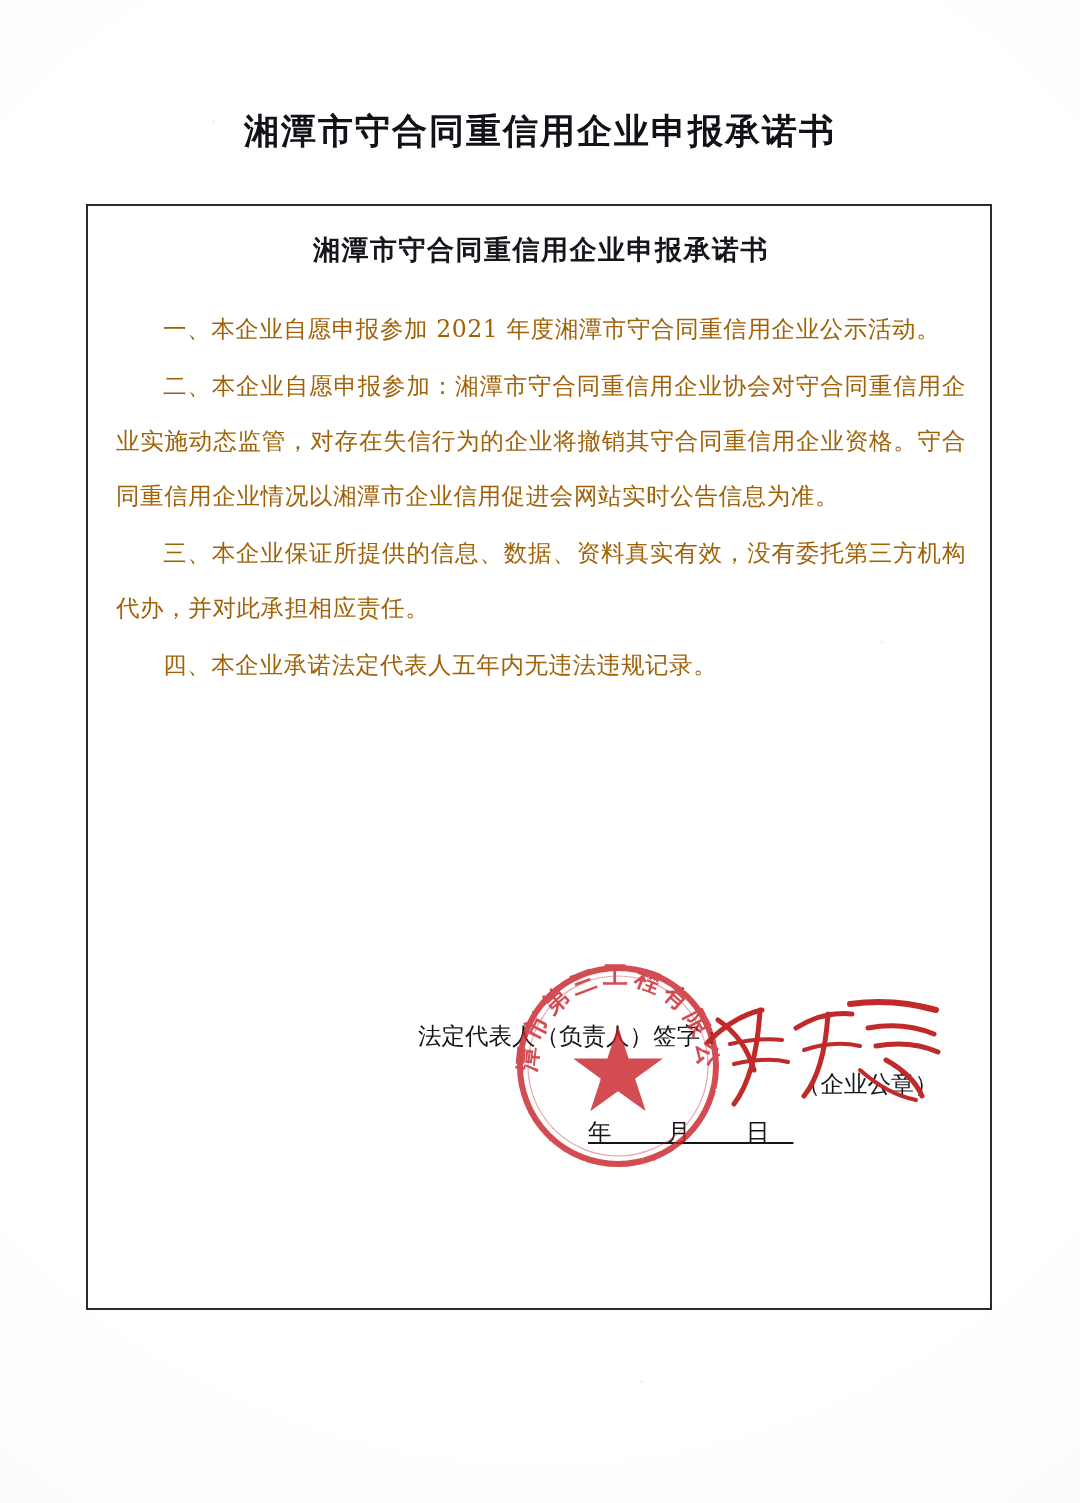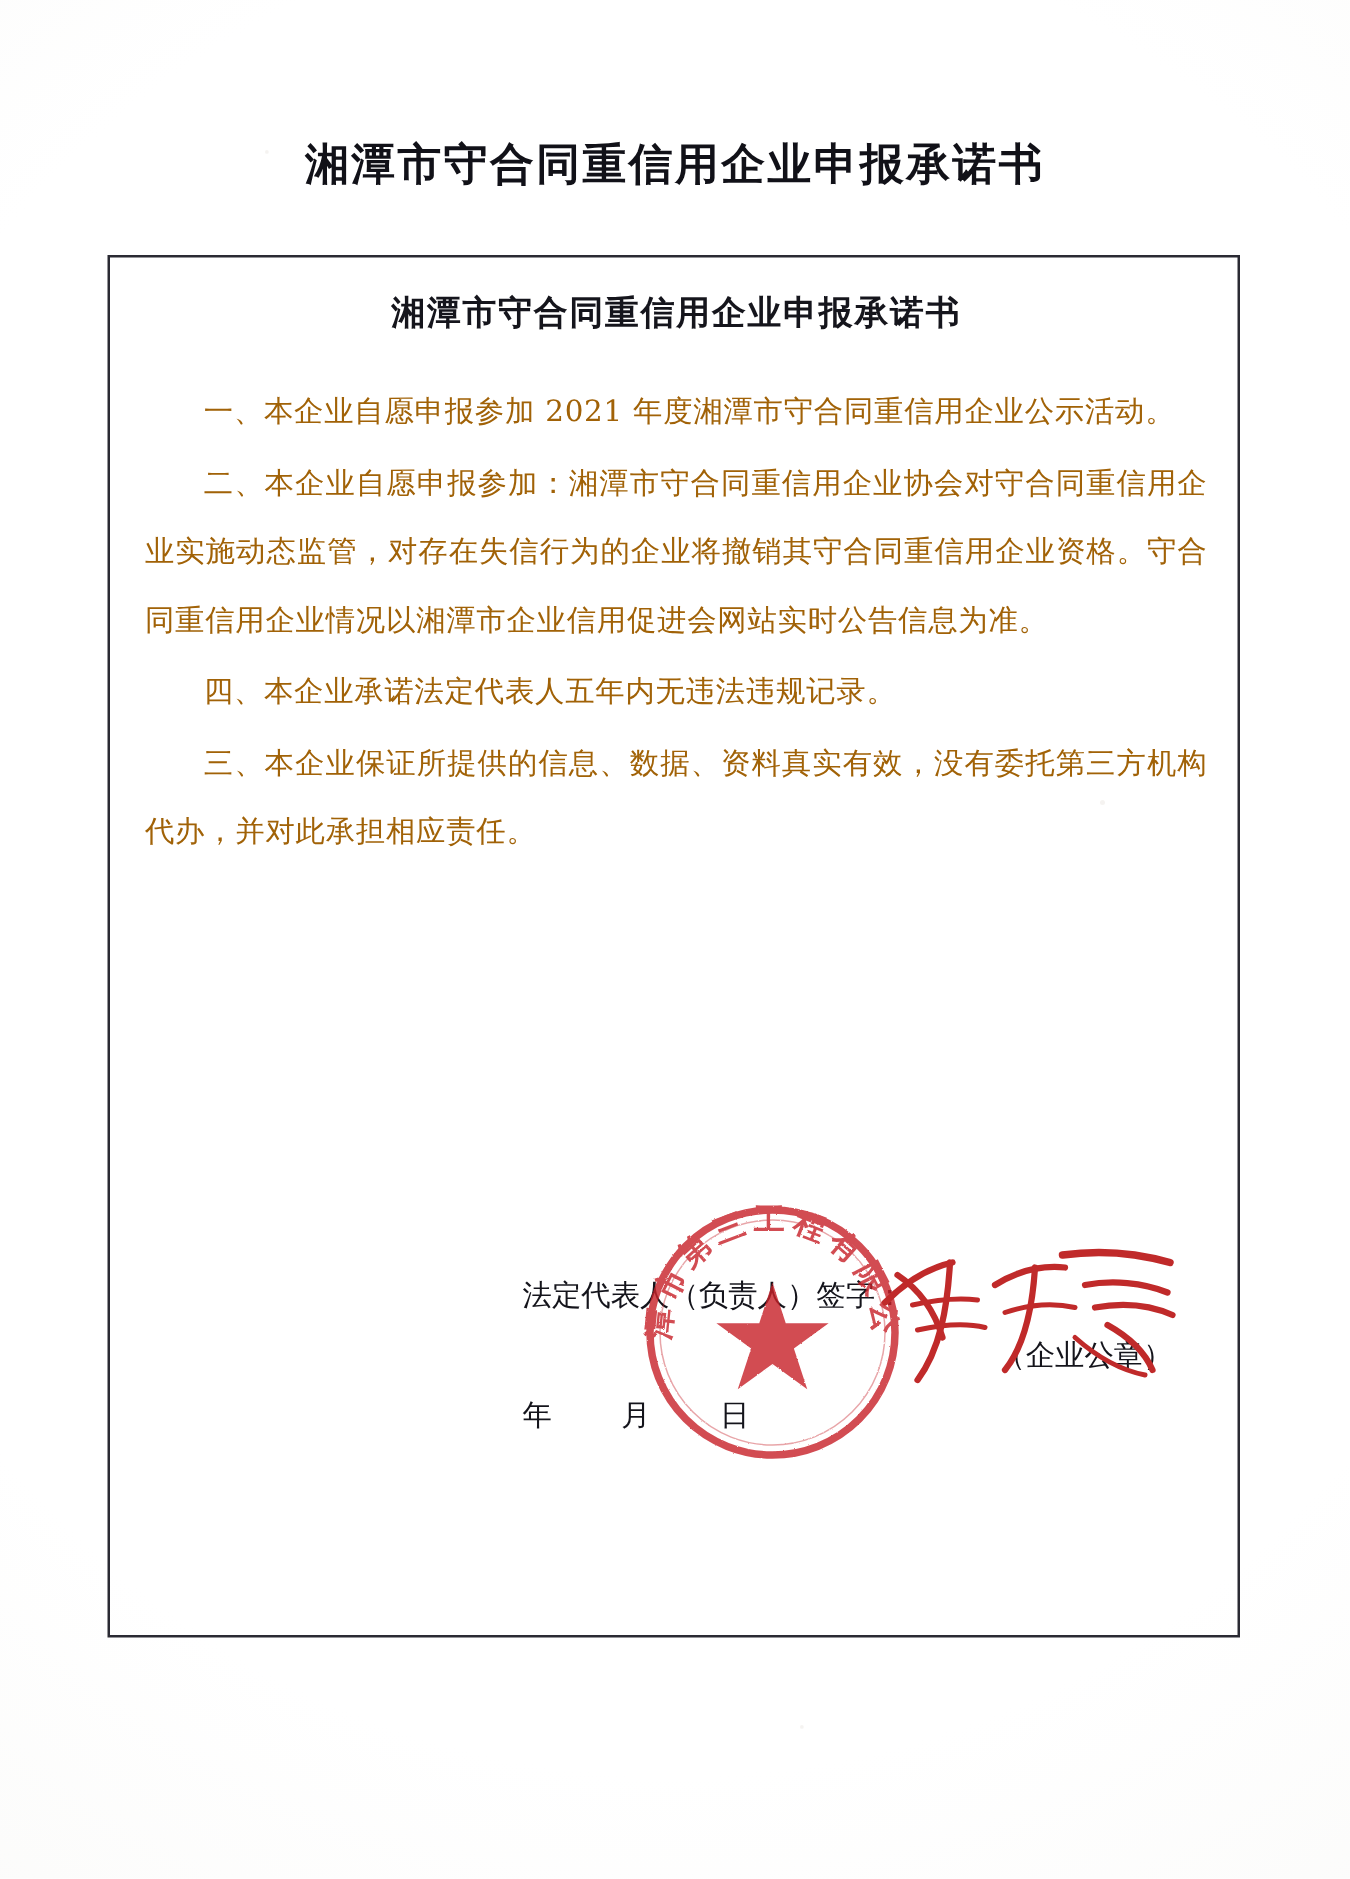--- a/index.html
+++ b/index.html
@@ -88,21 +88,21 @@
     left: 330px;
     top: 806px;
     width: 520px;
     font-size: 23.5px;
     line-height: 48px;
     color: #14141b;
     font-family: "DejaVu Serif", "Liberation Serif", serif;
   }
   .sign-line-1 { white-space: nowrap; }
   .sign-line-2 { margin-left: 96px; white-space: nowrap; text-align: right; }
-  .sign-line-3 { letter-spacing: 24px; white-space: nowrap; }
+  .sign-line-3 { margin-left: 170px; letter-spacing: 24px; white-space: nowrap; text-decoration: underline; }
 
   
   .seal {
     position: absolute;
     left: 508px;
     top: 956px;
     width: 220px;
     height: 220px;
     pointer-events: none;
     opacity: 0.88;
@@ -136,22 +136,22 @@
 <div class="doc-title">湘潭市守合同重信用企业申报承诺书</div>
 
 <div class="frame">
   <div class="inner">
 
     <div class="inner-title">湘潭市守合同重信用企业申报承诺书</div>
 
     <div class="body-text">
       <p class="para">一、本企业自愿申报参加 2021 年度湘潭市守合同重信用企业公示活动。</p>
       <p class="para">二、本企业自愿申报参加：湘潭市守合同重信用企业协会对守合同重信用企业实施动态监管，对存在失信行为的企业将撤销其守合同重信用企业资格。守合同重信用企业情况以湘潭市企业信用促进会网站实时公告信息为准。</p>
+      <p class="para">三、本企业保证所提供的信息、数据、资料真实有效，没有委托第三方机构代办，并对此承担相应责任。</p>
       <p class="para">四、本企业承诺法定代表人五年内无违法违规记录。</p>
-      <p class="para">三、本企业保证所提供的信息、数据、资料真实有效，没有委托第三方机构代办，并对此承担相应责任。</p>
     </div>
 
     <div class="sign-block">
       <div class="sign-line-1">法定代表人（负责人）签字：</div>
       <div class="sign-line-2">（企业公章）</div>
       <div class="sign-line-3">年    月    日</div>
     </div>
 
   </div>
 </div>

